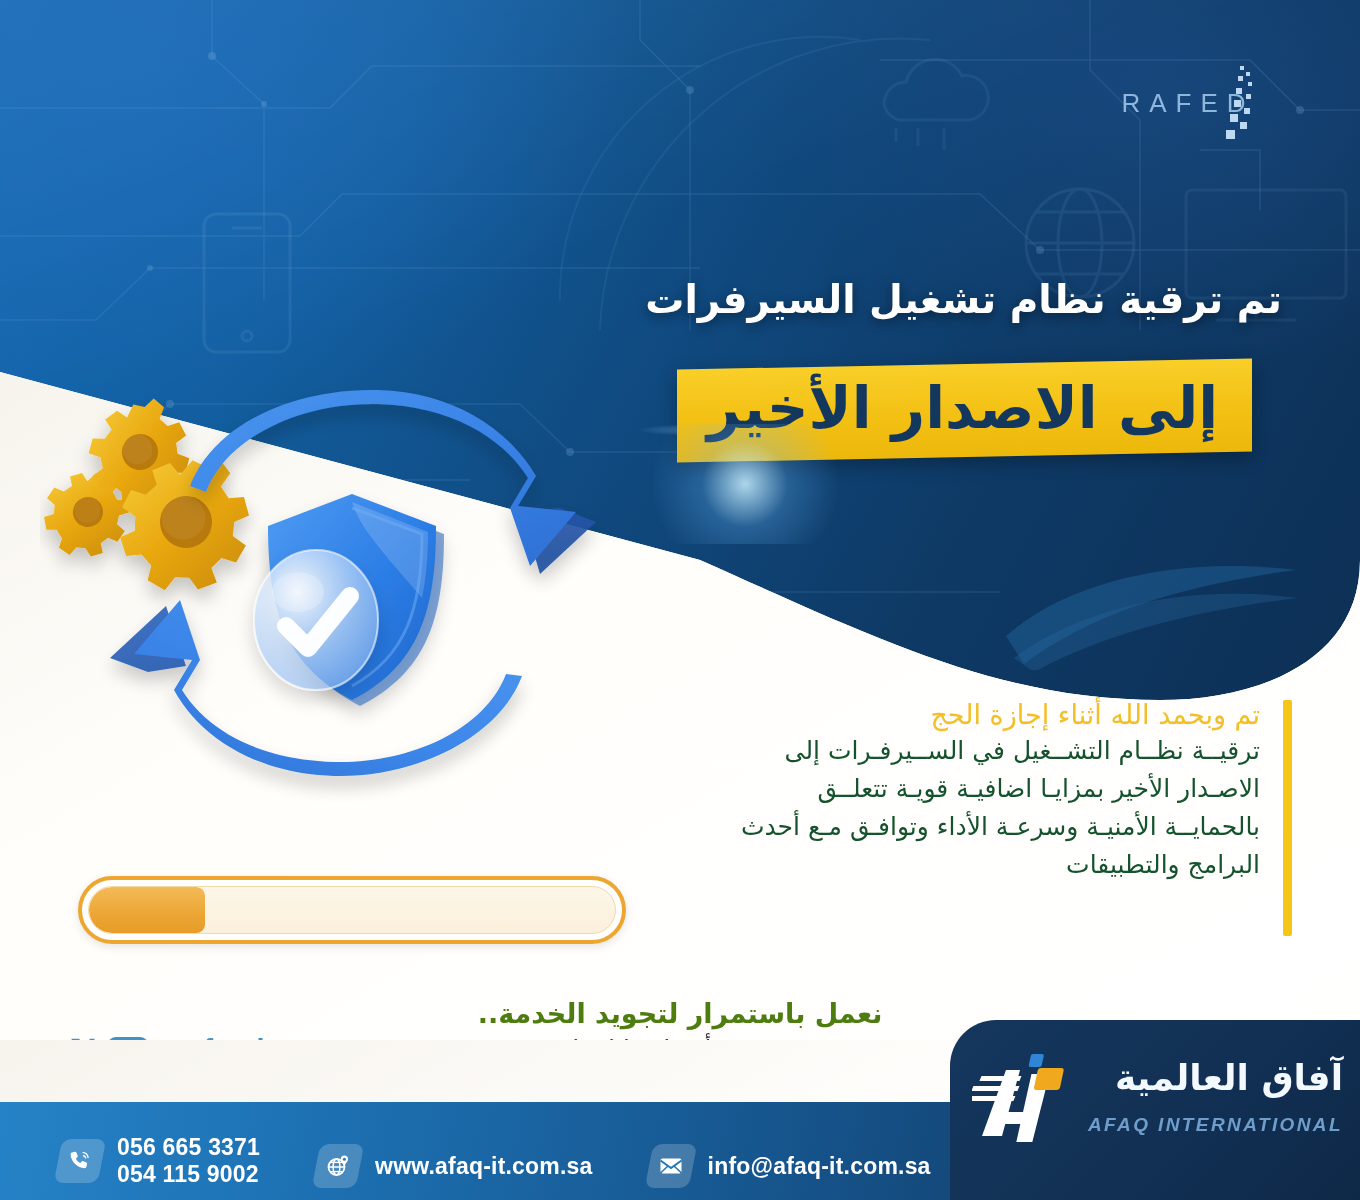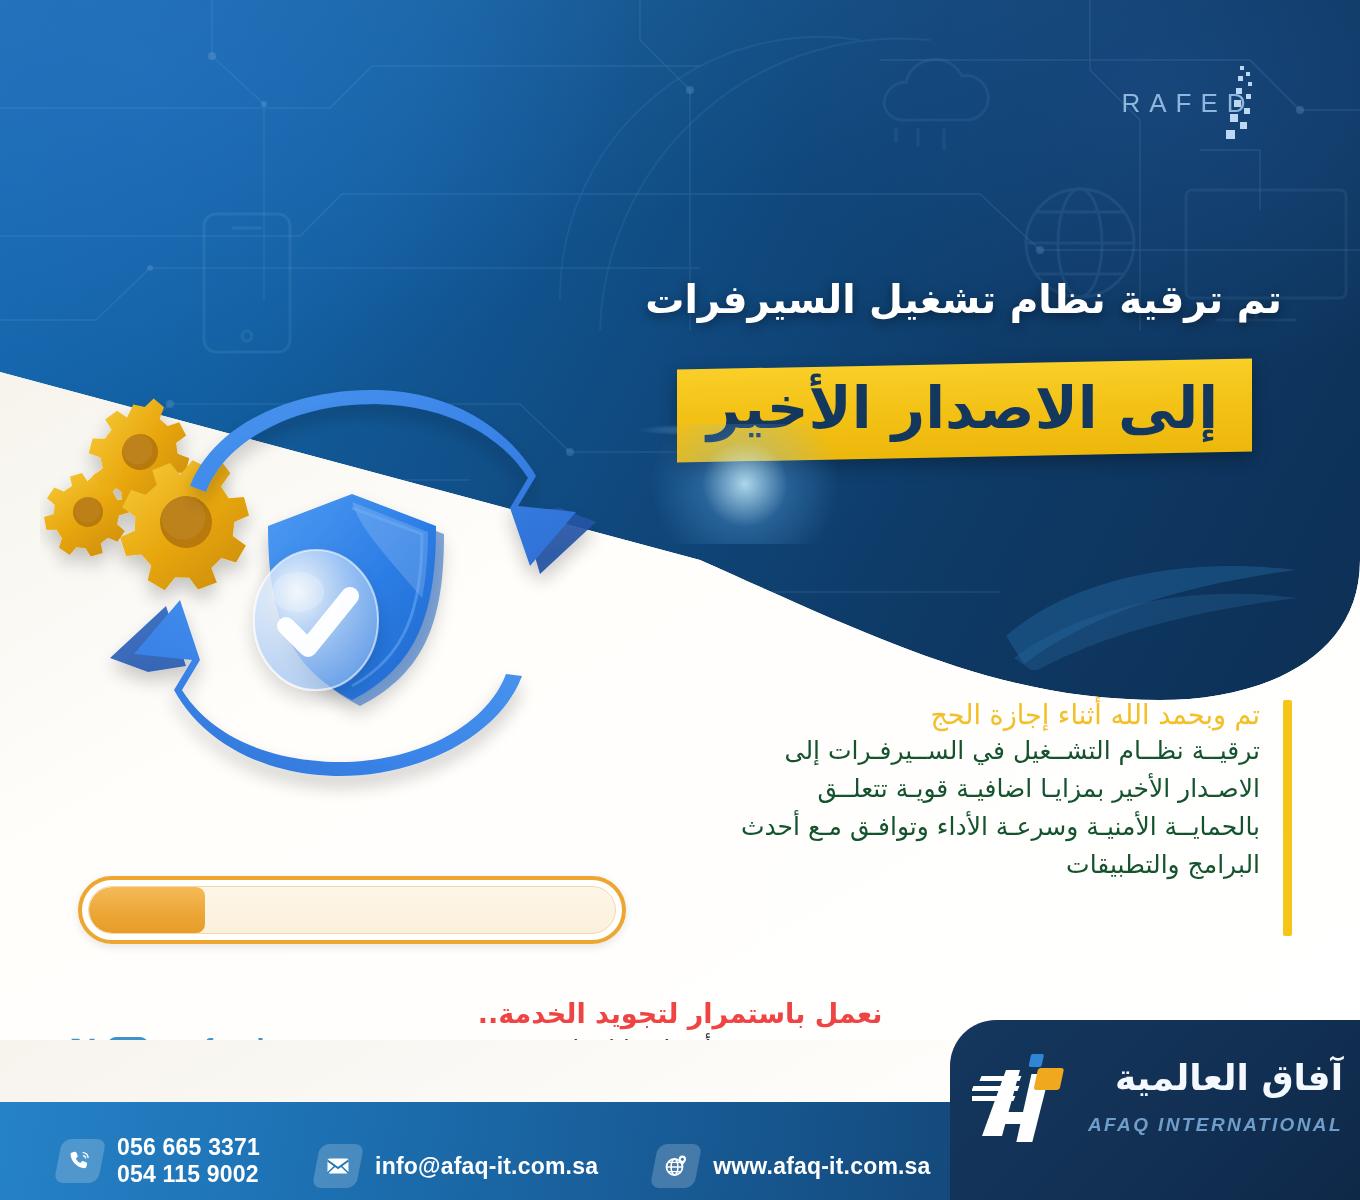--- a/index.html
+++ b/index.html
@@ -127,21 +127,21 @@
     text-shadow:0 1px 0 rgba(0,0,0,.04);
   }
   .bodyP{
     font-size:25px;color:#14532d;line-height:1.52;font-weight:500;
   }
 
   
   .tagline{
     position:absolute;left:0;right:0;top:996px;text-align:center;z-index:4;
   }
-  .tagBold{font-size:27px;font-weight:700;color:#ef4444;line-height:1.3;}
+  .tagBold{font-size:27px;font-weight:700;color:#4d7c0f;line-height:1.3;}
   .tagSub{font-size:25px;color:#3a3a3a;line-height:1.35;margin-top:2px;}
 
   
   .social{position:absolute;left:70px;top:1034px;display:flex;align-items:center;gap:11px;z-index:5;direction:ltr;}
   .xIcon{width:27px;height:27px;}
   .ytIcon{width:40px;height:28px;}
   .handle{font-size:29px;color:#3d93c9;font-weight:600;font-family:"Liberation Sans",sans-serif;}
 
   
   .footer{
@@ -416,40 +416,40 @@
         </svg>
       </span>
       <span class="ctext">
         <span>056 665 3371</span><br>
         <span>054 115 9002</span>
       </span>
     </div>
 
     <div class="citem">
       <span class="ctile">
-        <svg width="24" height="20" viewBox="0 0 24 20">
-          <rect x="1.5" y="2.5" width="21" height="15" rx="2" fill="#ffffff"></rect>
-          <path d="M1.5,4.5 L12,12 L22.5,4.5" fill="none" stroke="#2378b8" stroke-width="2"></path>
-          <path d="M1.5,17 L9,10 M22.5,17 L15,10" fill="none" stroke="#2378b8" stroke-width="1.6"></path>
-        </svg>
-      </span>
-      <span class="ctext">info@afaq-it.com.sa</span>
-    </div>
-
-    <div class="citem">
-      <span class="ctile">
         <svg width="24" height="24" viewBox="0 0 24 24">
           <circle cx="10.5" cy="13" r="8" fill="none" stroke="#ffffff" stroke-width="1.8"></circle>
           <ellipse cx="10.5" cy="13" rx="3.4" ry="8" fill="none" stroke="#ffffff" stroke-width="1.5"></ellipse>
           <path d="M2.5,13 L18.5,13 M4,8.4 L17,8.4 M4,17.6 L17,17.6" stroke="#ffffff" stroke-width="1.4" fill="none"></path>
           <path fill="#ffffff" d="M18.4,1.6 a3.6,3.6 0 0 1 3.6,3.6 c0,2.6 -3.6,5.8 -3.6,5.8 s-3.6,-3.2 -3.6,-5.8 a3.6,3.6 0 0 1 3.6,-3.6 z"></path>
           <circle cx="18.4" cy="5.2" r="1.5" fill="#2378b8"></circle>
         </svg>
       </span>
       <span class="ctext">www.afaq-it.com.sa</span>
+    </div>
+
+    <div class="citem">
+      <span class="ctile">
+        <svg width="24" height="20" viewBox="0 0 24 20">
+          <rect x="1.5" y="2.5" width="21" height="15" rx="2" fill="#ffffff"></rect>
+          <path d="M1.5,4.5 L12,12 L22.5,4.5" fill="none" stroke="#2378b8" stroke-width="2"></path>
+          <path d="M1.5,17 L9,10 M22.5,17 L15,10" fill="none" stroke="#2378b8" stroke-width="1.6"></path>
+        </svg>
+      </span>
+      <span class="ctext">info@afaq-it.com.sa</span>
     </div>
   </div>
 
   <div class="afaqPanel">
     <div class="afaqInner">
       <svg class="afaqMark" viewBox="0 0 104 96">
         <g fill="#ffffff">
           <path d="M10,86 L34,20 L48,20 L30,86 Z"></path>
           <path d="M30,62 L56,62 L56,74 L30,74 Z"></path>
           <path d="M62,24 L80,24 L70,92 L54,92 Z" transform="skewX(-6)"></path>

